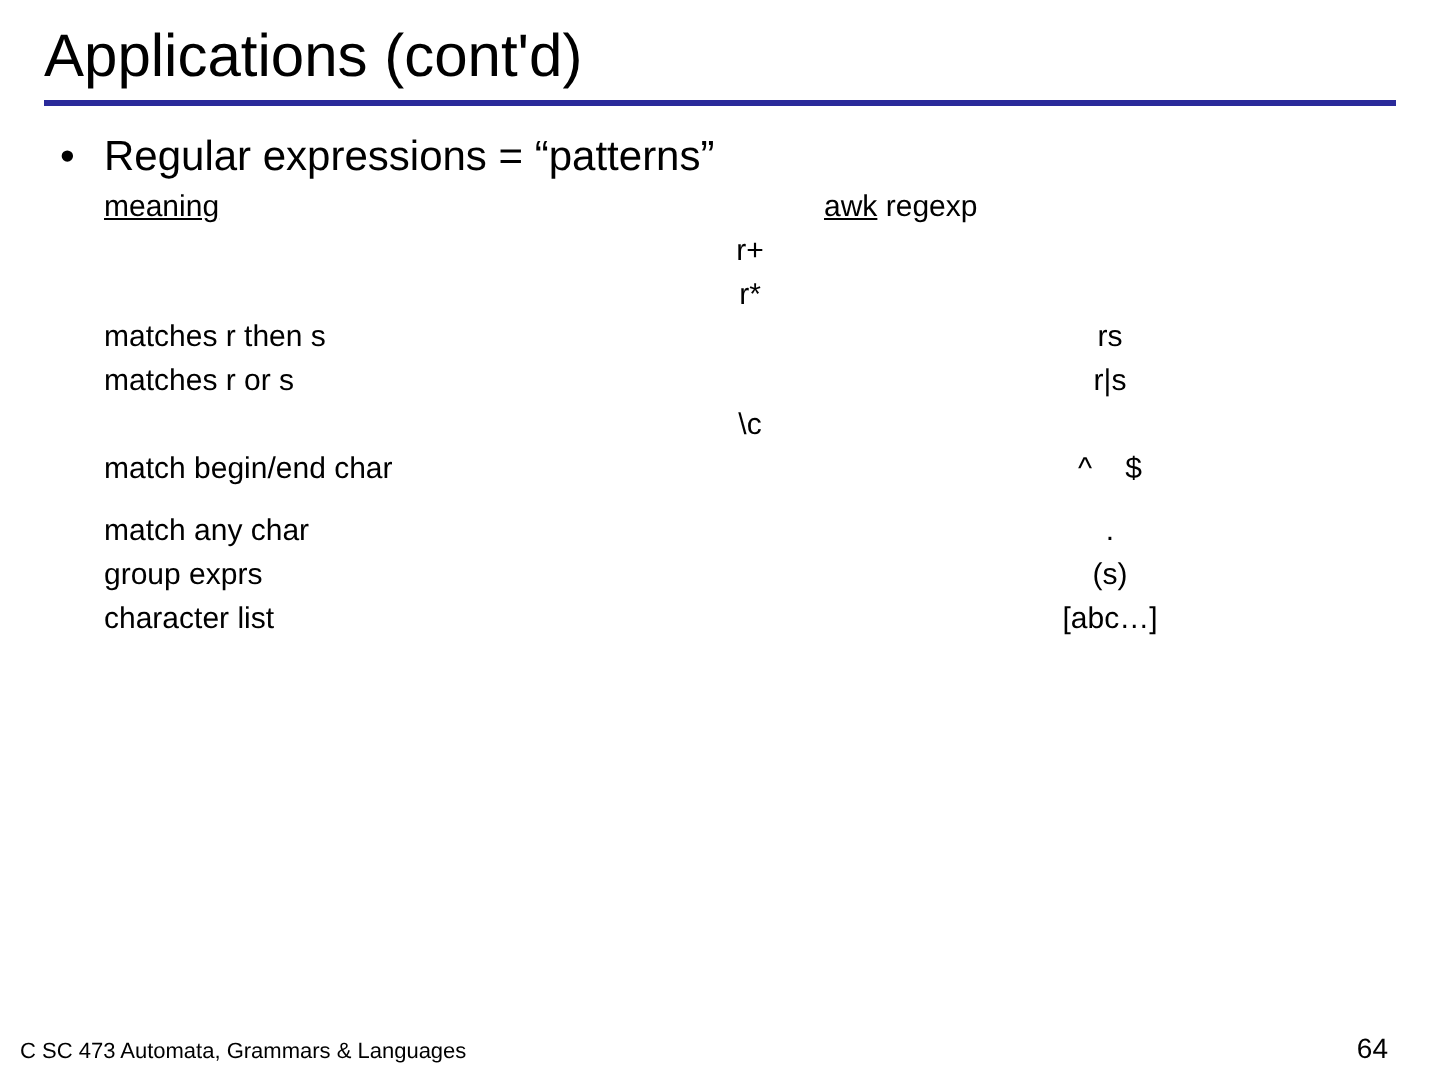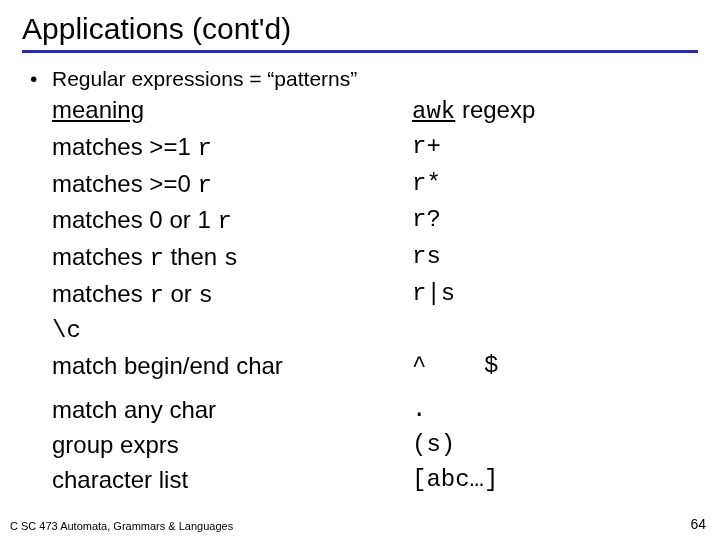--- a/index.html
+++ b/index.html
@@ -36,45 +36,45 @@
     display: flex;
     font-size: 21px;
     margin-bottom: 2px;
   }
   .bullet {
     width: 22px;
     flex-shrink: 0;
   }
   .tbl {
     padding-left: 22px;
-    font-size: 24px;
+    font-size: 15px;
   }
   .row {
     display: flex;
     line-height: 1.45;
   }
   .col-left {
     width: 360px;
     flex-shrink: 0;
   }
   .col-right {
     flex: 1;
   }
   .u { text-decoration: underline; }
-  .mono { font-family: Liberation Mono, monospace; }
+  .mono { font-family: Liberation Sans, sans-serif; text-align: center; }
   .gap { height: 10px; }
   .footer-left {
     position: absolute;
     left: 10px;
     bottom: 8px;
     font-size: 11px;
   }
   .footer-right {
     position: absolute;
-    right: 14px;
+    right: 26px;
     bottom: 8px;
     font-size: 14px;
   }
 </style>
 </head>
 <body>
 
 <div class="slide">
   <h1 class="title">Applications (cont'd)</h1>
   <hr class="rule">
@@ -91,30 +91,24 @@
       <div class="row">
         <div class="col-left">
           <span class="u">meaning</span>
         </div>
         <div class="col-right">
           <span class="u mono">awk</span><span> regexp</span>
         </div>
       </div>
 
       <div class="row">
-        <div class="col-left"><span>matches &gt;=1 </span><span class="mono">r</span><span></span></div>
         <div class="col-right mono">r+</div>
       </div>
       <div class="row">
-        <div class="col-left"><span>matches &gt;=0 </span><span class="mono">r</span><span></span></div>
         <div class="col-right mono">r*</div>
-      </div>
-      <div class="row">
-        <div class="col-left"><span>matches 0 or 1 </span><span class="mono">r</span><span></span></div>
-        <div class="col-right mono">r?</div>
       </div>
       <div class="row">
         <div class="col-left"><span>matches </span><span class="mono">r</span><span> then </span><span class="mono">s</span></div>
         <div class="col-right mono">rs</div>
       </div>
       <div class="row">
         <div class="col-left"><span>matches </span><span class="mono">r</span><span> or </span><span class="mono">s</span></div>
         <div class="col-right mono">r|s</div>
       </div>
       <div class="row">

